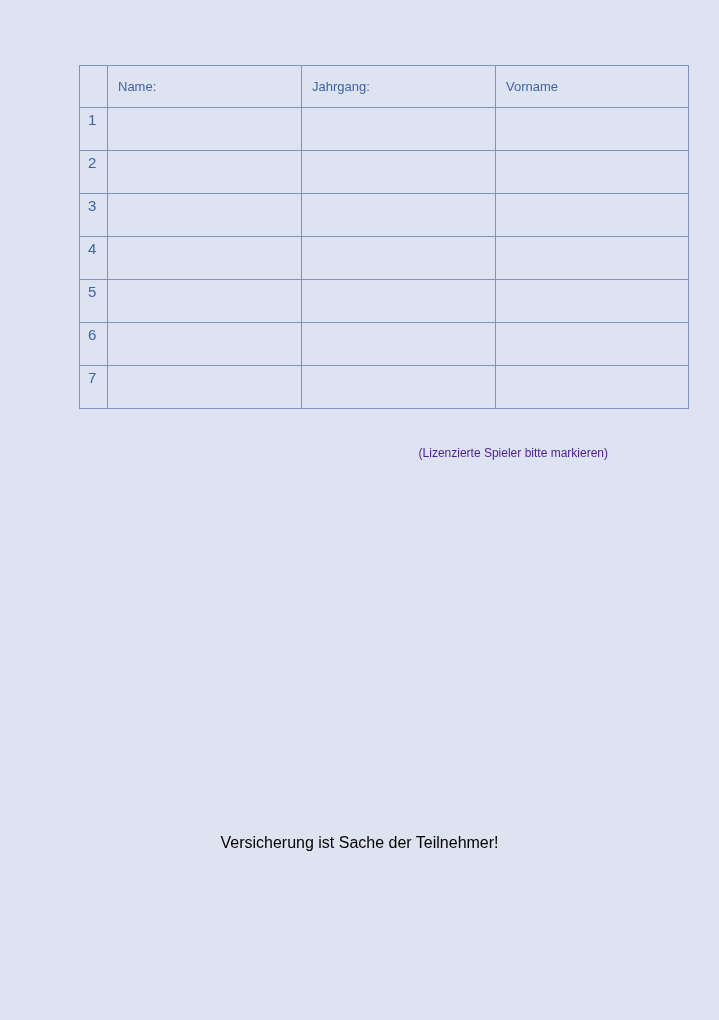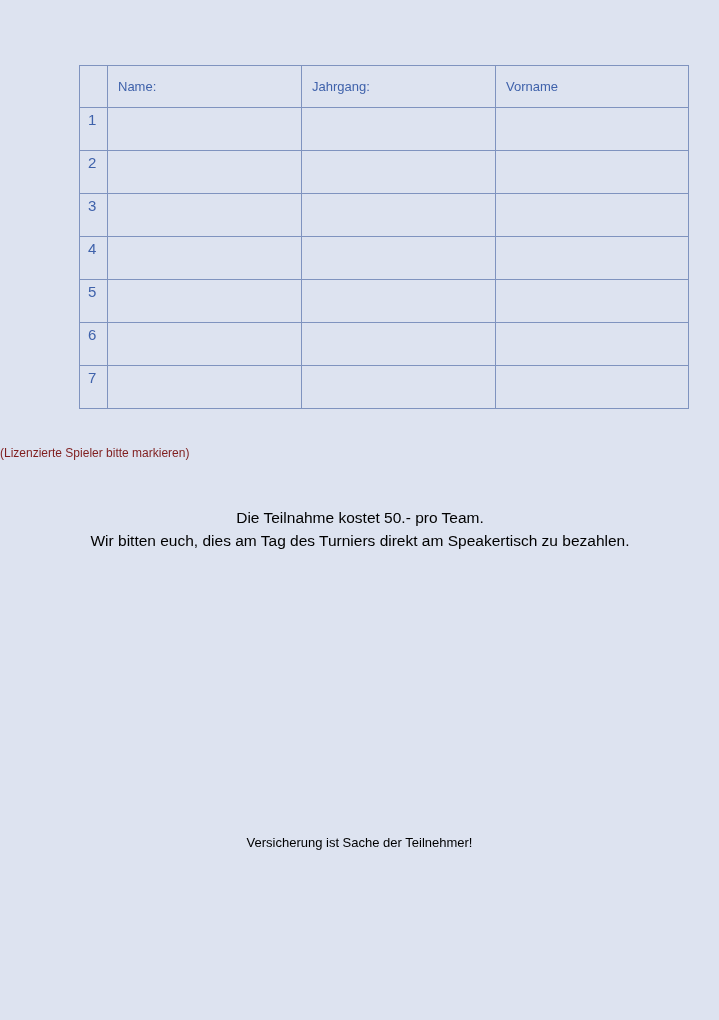--- a/index.html
+++ b/index.html
@@ -75,24 +75,24 @@
     display: block;
     height: 100%;
   }
 
   
   .note-licensed {
     position: absolute;
     left: 0;
     top: 445px;
     width: 608px;
-    text-align: left;
+    text-align: right;
     font-size: 12px;
     line-height: 16px;
-    color: #7f1d1d;
+    color: #4c1d95;
   }
 
   .fee-block {
     position: absolute;
     left: 60px;
     top: 506px;
     width: 600px;
     text-align: center;
     font-size: 15.5px;
     line-height: 23px;
@@ -100,21 +100,21 @@
   }
   .fee-block .line1 { display: block; }
   .fee-block .line2 { display: block; }
 
   .insurance {
     position: absolute;
     left: 0;
     top: 832px;
     width: 719px;
     text-align: center;
-    font-size: 13px;
+    font-size: 16px;
     line-height: 22px;
     color: #000;
   }
 </style>
 </head>
 <body>
 
 <div class="page">
 
   <div class="roster-wrap">
@@ -239,20 +239,16 @@
           <td>
               <span class="cell-blank"></span>
             </td>
         </tr>
       </tbody>
     </table>
   </div>
 
   <div class="note-licensed">(Lizenzierte Spieler bitte markieren)</div>
 
-  <div class="fee-block">
-    <span class="line1">Die Teilnahme kostet 50.- pro Team.</span>
-    <span class="line2">Wir bitten euch, dies am Tag des Turniers direkt am Speakertisch zu bezahlen.</span>
-  </div>
 
   <div class="insurance">Versicherung ist Sache der Teilnehmer!</div>
 
 </div>
 
 </body></html>

